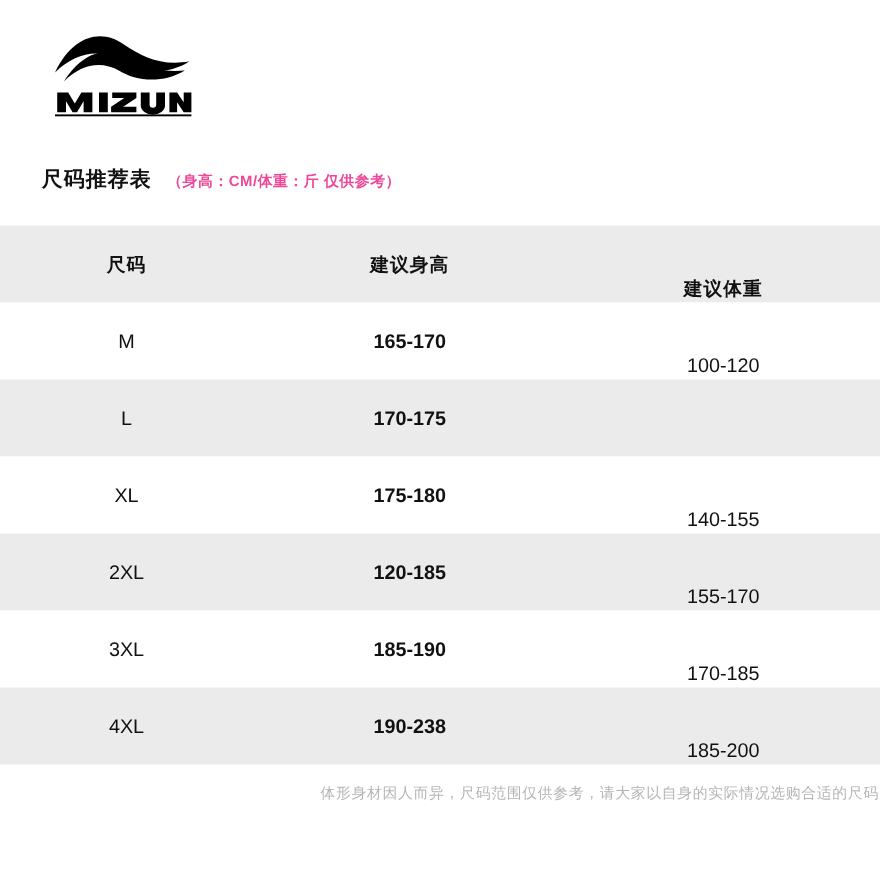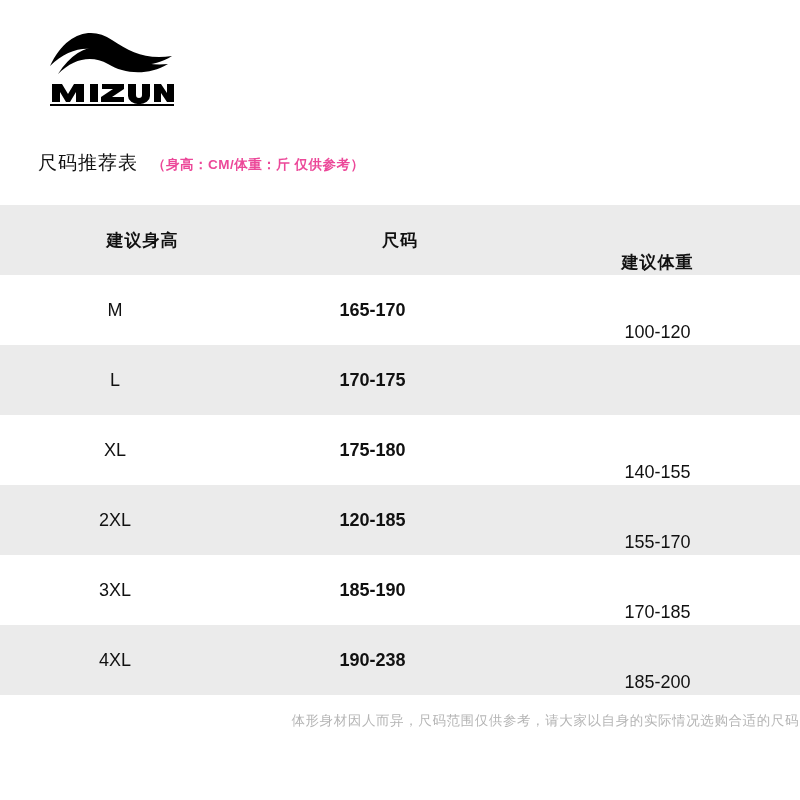--- a/index.html
+++ b/index.html
@@ -33,21 +33,21 @@
   .title-row {
     position: absolute;
     left: 38px;
     top: 150px;
     display: flex;
     align-items: baseline;
     white-space: nowrap;
   }
   .title-main {
     font-size: 19px;
-    font-weight: normal;
+    font-weight: bold;
     letter-spacing: 1px;
     color: #111111;
   }
   .title-sub {
     font-size: 13.5px;
     font-weight: bold;
     color: #ec4899;
     letter-spacing: 0.5px;
     margin-left: 14px;
   }
@@ -117,22 +117,22 @@
   </div>
 
   <div class="title-row">
     <span class="title-main">尺码推荐表</span>
     <span class="title-sub">（身高：CM/体重：斤 仅供参考）</span>
   </div>
 
   <div class="table">
 
     <div class="row header shaded">
+      <div class="cell c1">尺码</div>
       <div class="cell c2">建议身高</div>
-      <div class="cell c1">尺码</div>
       <div class="cell c3">建议体重</div>
     </div>
 
     <div class="row plain">
       <div class="cell c1 size-cell">M</div>
       <div class="cell c2">165-170</div>
       <div class="cell c3">100-120</div>
     </div>
 
     <div class="row shaded">

